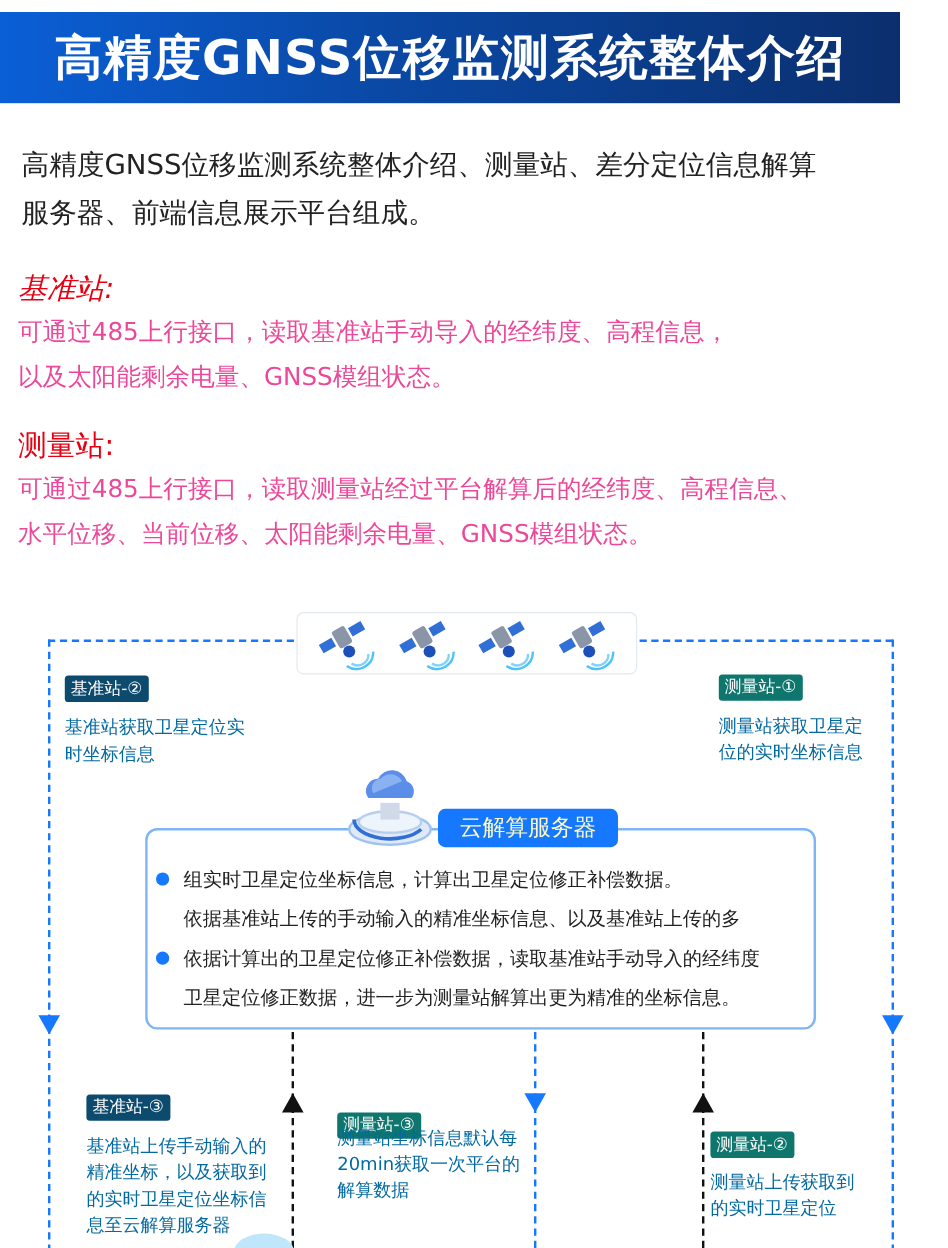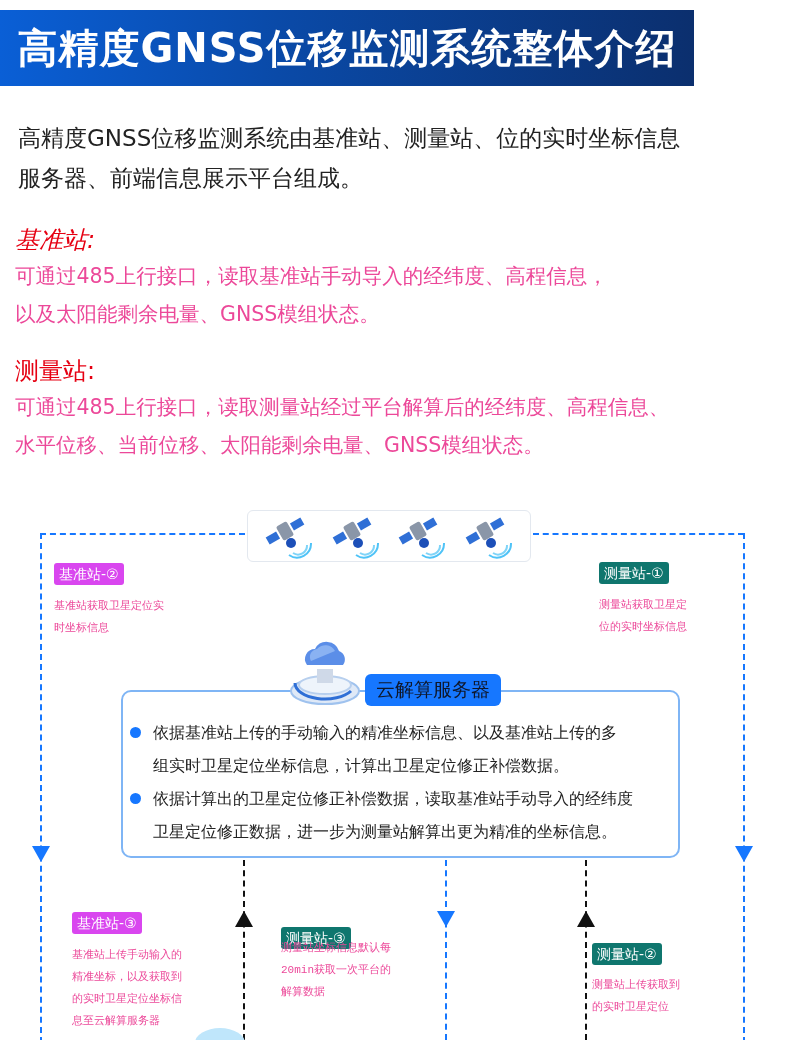--- a/index.html
+++ b/index.html
@@ -1,20 +1,20 @@
 <!DOCTYPE html>
 <html><head>
   <meta charset="utf-8">
   <style>
     * { box-sizing: border-box; margin: 0; padding: 0; }
     html, body { width: 790px; height: 1040px; overflow: hidden; background: #ffffff; }
     body { font-family: "DejaVu Sans", "Liberation Sans", sans-serif; color: #333; position: relative; }
 
     .banner {
-      position: absolute; left: 0; top: 10px; width: 694px; height: 76px;
+      position: absolute; left: 0; top: 10px; width: 750px; height: 76px;
       background: linear-gradient(90deg, #0a5fd6 0%, #0a4aa8 40%, #0b2f6e 100%);
       display: flex; align-items: center; justify-content: center;
     }
     .banner h1 {
       color: #fff; font-size: 40px; font-weight: bold; letter-spacing: 1px;
       font-family: "DejaVu Sans", sans-serif;
     }
 
     .intro {
       position: absolute; left: 18px; top: 118px; width: 770px;
@@ -38,32 +38,32 @@
       position: absolute; left: 247px; top: 510px; width: 284px; height: 52px;
       border: 1px solid #e3e8ef; border-radius: 6px; background: #fff;
       display: flex; align-items: center; justify-content: space-around; padding: 0 8px;
     }
     .sat { width: 52px; height: 46px; position: relative; }
     .sat svg { width: 52px; height: 46px; }
 
     .tag {
       position: absolute; color: #fff; font-size: 14px; padding: 2px 5px; border-radius: 3px; line-height: 18px;
     }
-    .tag.red { background: #d946ef; }
+    .tag.red { background: #0c4a6e; }
     .tag.orange { background: #0f766e; }
 
-    .note { position: absolute; font-size: 11px; line-height: 22px; color: #ec4899; font-family: Liberation Mono, monospace; }
+    .note { position: absolute; font-size: 15px; line-height: 22px; color: #0369a1; }
 
     .cloud-box {
       position: absolute; left: 121px; top: 690px; width: 559px; height: 168px;
       border: 2px solid #7fb5f5; border-radius: 10px; background: #fff;
     }
     .cloud-label {
-      position: absolute; left: 365px; top: 674px; width: 136px; height: 32px;
-      background: #1677ff; color: #0f172a; font-size: 19px; border-radius: 6px;
+      position: absolute; left: 365px; top: 674px; width: 150px; height: 32px;
+      background: #1677ff; color: #fef9c3; font-size: 19px; border-radius: 6px;
       display: flex; align-items: center; justify-content: center;
     }
     .cloud-icon { position: absolute; left: 283px; top: 625px; width: 85px; height: 85px; }
 
     .bullets { position: absolute; left: 130px; top: 716px; width: 545px; }
     .bullet-row { display: flex; align-items: flex-start; font-size: 16px; line-height: 33px; color: #222; }
     .dot { width: 11px; height: 11px; border-radius: 50%; background: #1677ff; margin: 11px 12px 0 0; flex-shrink: 0; }
 
     .tri-down { position: absolute; width: 0; height: 0; border-left: 9px solid transparent; border-right: 9px solid transparent; border-top: 16px solid #1677ff; }
     .tri-up { position: absolute; width: 0; height: 0; border-left: 9px solid transparent; border-right: 9px solid transparent; border-bottom: 16px solid #111; }
@@ -71,21 +71,21 @@
     .bottom-globe { position: absolute; left: 195px; top: 1028px; width: 50px; height: 30px; border-radius: 50%; background: #bfe6fb; }
   </style>
 </head>
 <body>
 
 <div class="banner">
   <h1>高精度GNSS位移监测系统整体介绍</h1>
 </div>
 
 <div class="intro">
-  <div>高精度GNSS位移监测系统由基准站、测量站、位的实时坐标信息</div>
+  <div>高精度GNSS位移监测系统整体介绍、测量站、差分定位信息解算</div>
   <div>服务器、前端信息展示平台组成。</div>
 </div>
 
 <div class="section-title" style="top:224px;font-style:italic;">基准站:</div>
 <div class="section-body" style="top:257px;">
   <div>可通过485上行接口，读取基准站手动导入的经纬度、高程信息，</div>
   <div>以及太阳能剩余电量、GNSS模组状态。</div>
 </div>
 
 <div class="section-title" style="top:355px;">测量站:</div>
@@ -183,22 +183,22 @@
     <path d="M24 40 a10 10 0 0 1 8 -16 a13 13 0 0 1 24 2 a9 9 0 0 1 4 14 z" fill="#5b8ee8"></path>
     <path d="M28 36 a8 8 0 0 1 6 -12 a11 11 0 0 1 18 2" fill="#8ab2f2"></path>
   </svg>
 </div>
 <div class="cloud-label">云解算服务器</div>
 
 <div class="bullets">
   <div class="bullet-row">
     <span class="dot"></span>
     <div>
+      <div>组实时卫星定位坐标信息，计算出卫星定位修正补偿数据。</div>
       <div>依据基准站上传的手动输入的精准坐标信息、以及基准站上传的多</div>
-      <div>组实时卫星定位坐标信息，计算出卫星定位修正补偿数据。</div>
     </div>
   </div>
   <div class="bullet-row">
     <span class="dot"></span>
     <div>
       <div>依据计算出的卫星定位修正补偿数据，读取基准站手动导入的经纬度</div>
       <div>卫星定位修正数据，进一步为测量站解算出更为精准的坐标信息。</div>
     </div>
   </div>
 </div>

